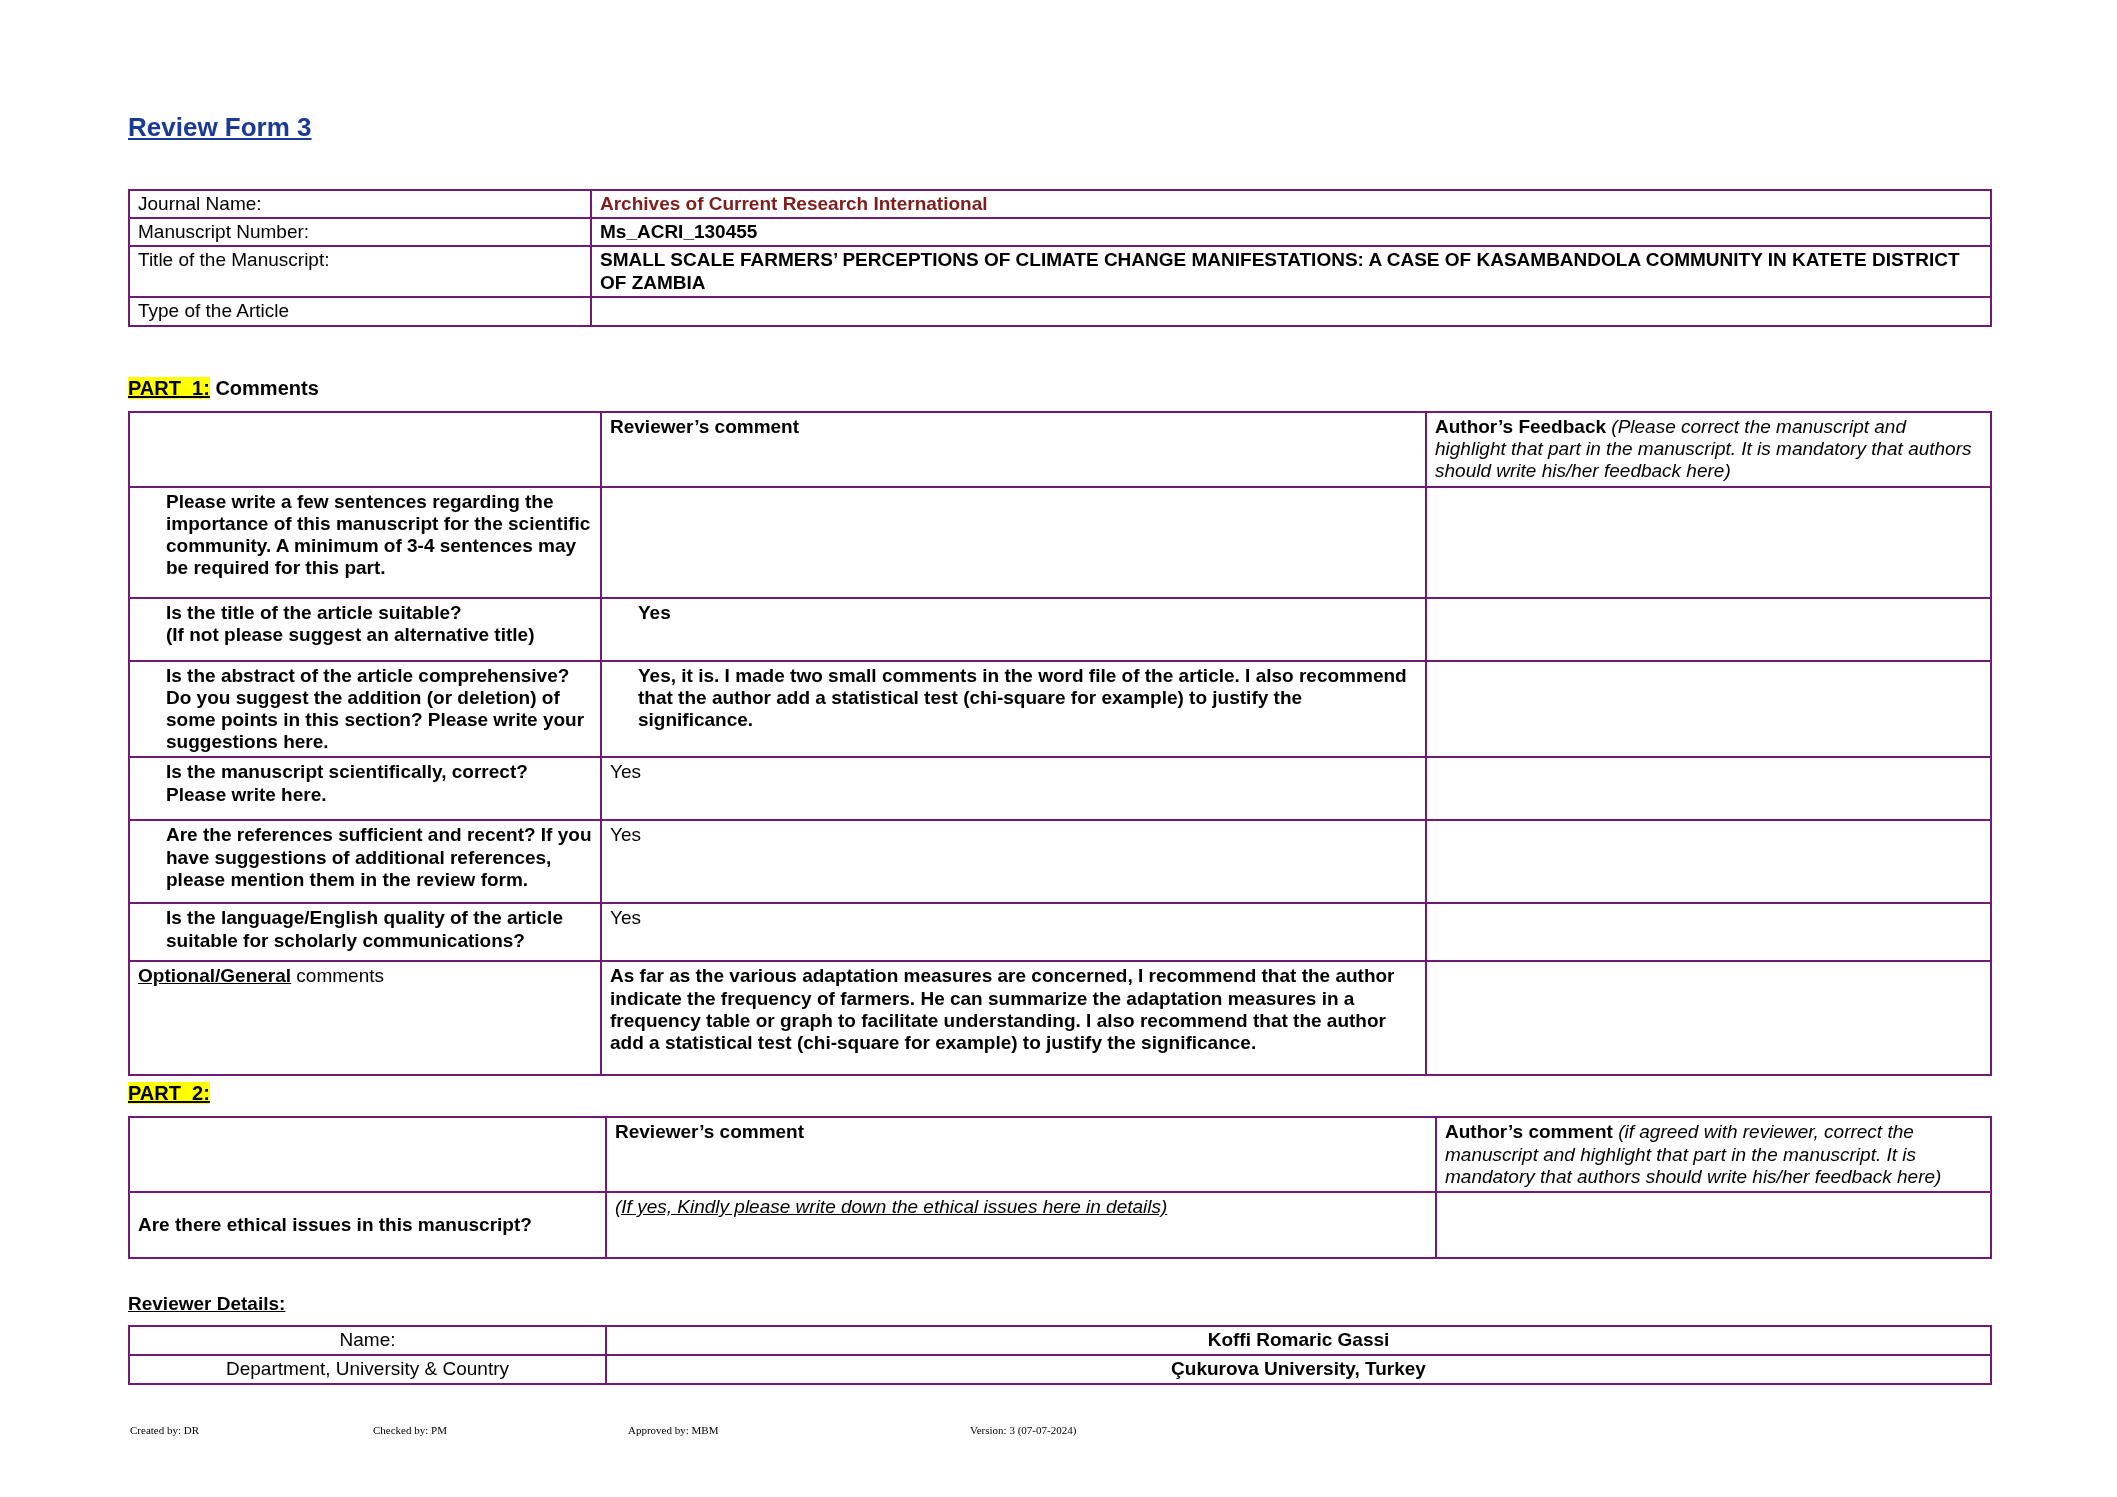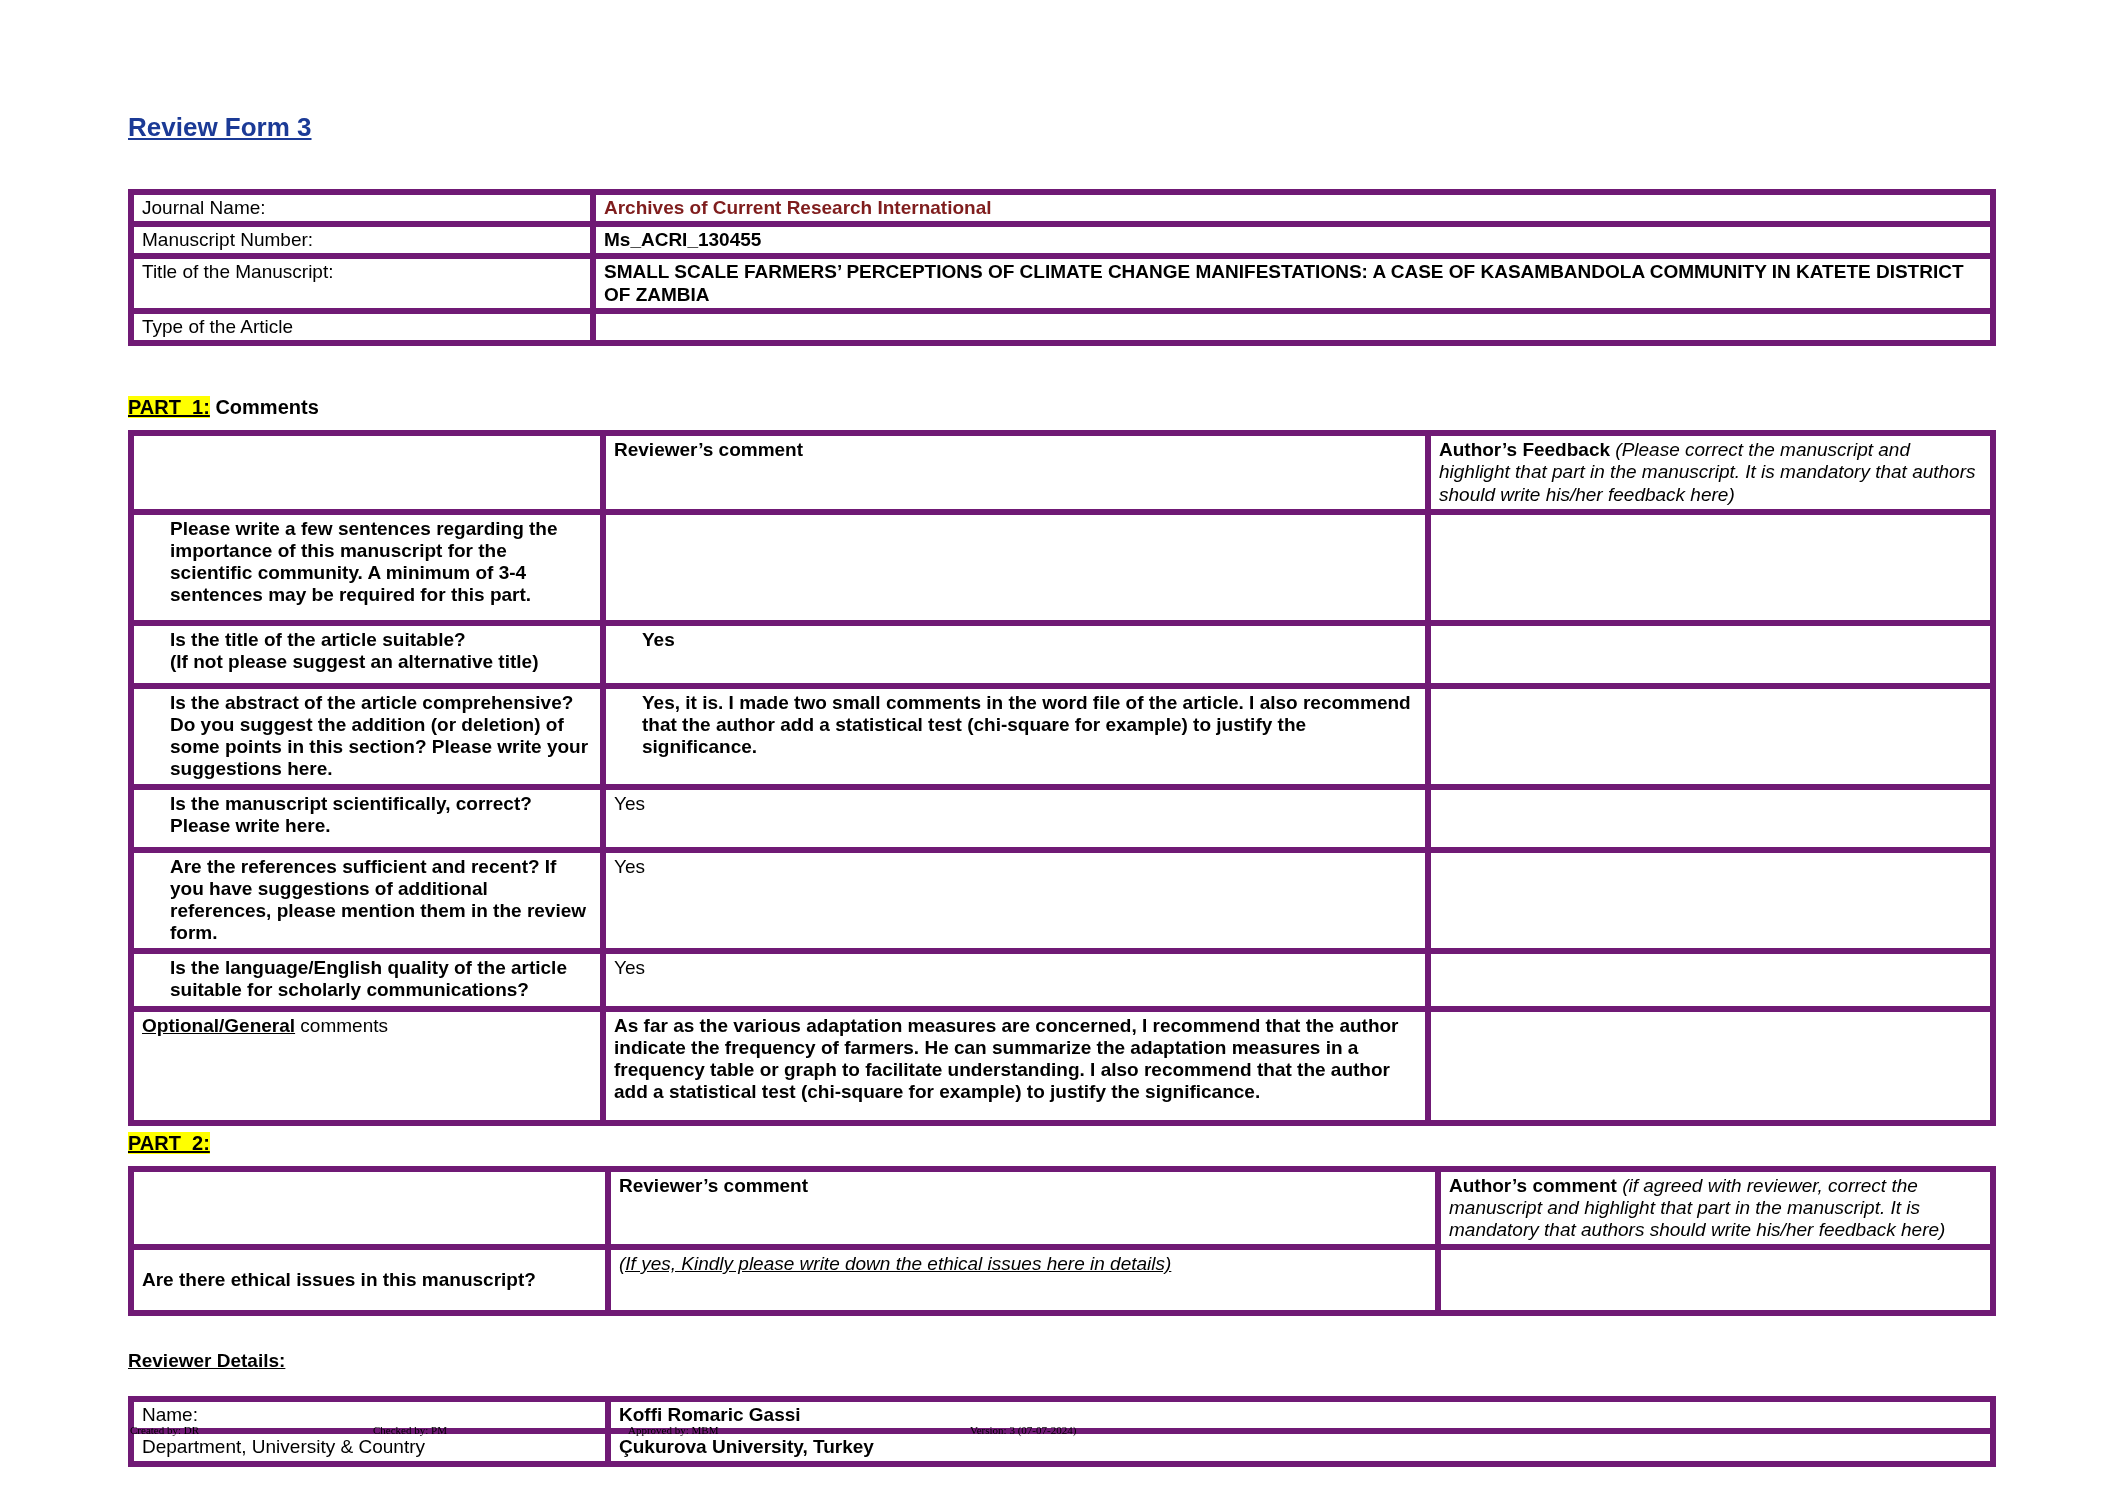--- a/index.html
+++ b/index.html
@@ -27,21 +27,21 @@
   }
 
   table {
     border-collapse: collapse;
     table-layout: fixed;
     width: 1862px;
     font-size: 19px;
     line-height: 1.17;
   }
   td {
-    border: 6px solid #701a75;
+    border: 2px solid #701a75;
     vertical-align: top;
     padding: 3px 8px 3px 8px;
     box-sizing: border-box;
     overflow: hidden;
   }
   .b { font-weight: bold; }
   .ind { padding-left: 36px; }
   .preline { white-space: pre-line; }
 
   .journal-table { margin-top: 46px; }
@@ -81,21 +81,21 @@
   .p2-header td { height: 64px; }
   .p2-r1 td { height: 66px; }
   .vmid { vertical-align: middle; }
 
   .reviewer-heading {
     margin-top: 34px;
     font-size: 19px;
     font-weight: bold;
     text-decoration: underline;
   }
-  .reviewer-table { margin-top: 24px; }
+  .reviewer-table { margin-top: 10px; text-align: center; }
   .reviewer-table td { height: 29px; padding-top: 2px; padding-bottom: 2px; }
 
   .footer {
     position: absolute;
     left: 128px; top: 1424px;
     width: 1862px; height: 24px;
     font-family: "Liberation Serif", serif;
     font-size: 11px;
   }
   .footer span { position: absolute; top: 0; white-space: pre; }

